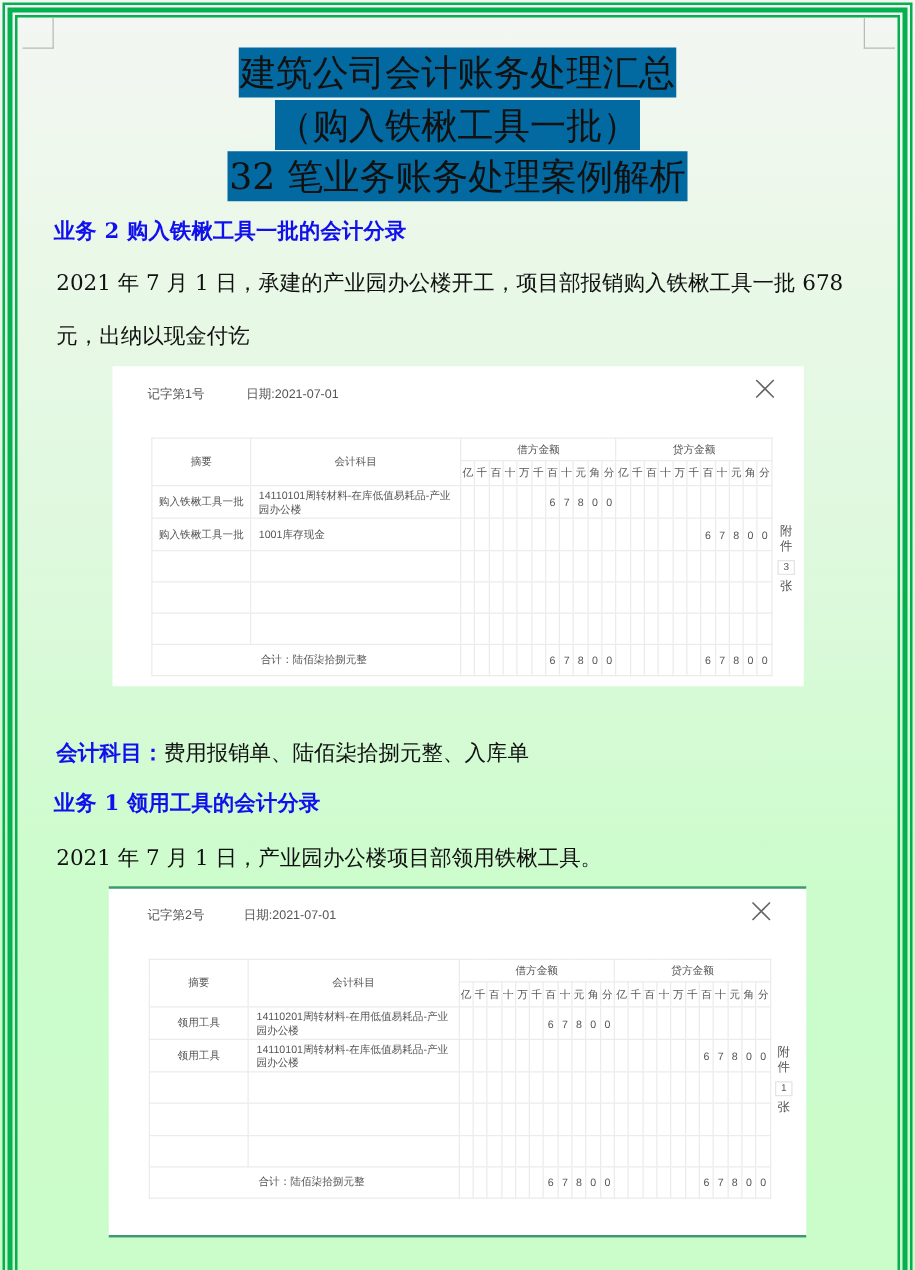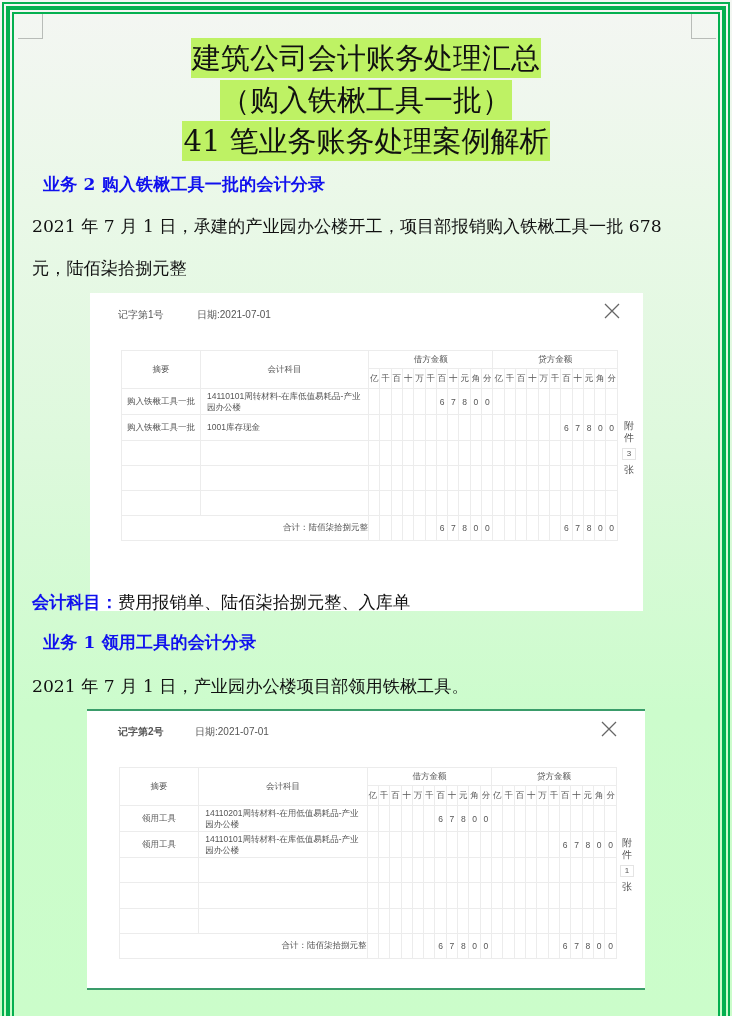--- a/index.html
+++ b/index.html
@@ -14,61 +14,61 @@
   .f2 { left:6px; top:6px; right:6px; bottom:-20px; border:4px solid #04b050; }
   .f3 { left:12px; top:12px; right:12px; bottom:-20px; border:2px solid #04b050; }
   .corner { position:absolute; width:24px; height:24px; border-color:#b8bcb8; border-style:solid; }
   .corner.tl { left:18px; top:14px; border-width:0 1px 1px 0; width:24px; height:24px; }
   .corner.tr { left:691px; top:14px; border-width:0 0 1px 1px; width:24px; height:24px; }
 
   .title-line {
     position:absolute; left:0; width:732px; text-align:center;
     font-size:29px; line-height:38px; height:40px;
   }
-  .title-line span { background:#bef264; padding:0 1px; display:inline-block; height:40px; line-height:40px; }
+  .title-line span { background:#0369a1; padding:0 1px; display:inline-block; height:40px; line-height:40px; }
   .t1 { top:38px; } .t2 { top:80px; } .t3 { top:121px; }
 
   .h-blue { position:absolute; left:43px; color:#1010ee; font-weight:bold; font-size:17px; letter-spacing:0.2px; }
-  .para { position:absolute; left:32px; font-size:17.2px; color:#111; white-space:nowrap; }
+  .para { position:absolute; left:45px; font-size:17.2px; color:#111; white-space:nowrap; }
   .para .lbl { color:#1010ee; font-weight:bold; }
 
   .voucher { position:absolute; background:#fff; font-family:"Liberation Sans","DejaVu Sans",sans-serif; color:#555; }
-  .v1 { left:90px; top:293px; width:553px; height:318px; }
+  .v1 { left:90px; top:293px; width:553px; height:256px; }
   .v2 { left:87px; top:709px; width:558px; height:281px; border-top:2px solid #3a9c6a; border-bottom:2px solid #3a9c6a; box-sizing:border-box; }
   .vhead { position:absolute; top:15px; font-size:10px; color:#555; }
   .vno { left:28px; } .vdate { left:107px; }
   .vclose { position:absolute; top:8px; width:20px; height:20px; cursor:pointer; }
   .vclose svg { display:block; }
 
   table.vt { position:absolute; border-collapse:collapse; font-size:8.5px; color:#555; table-layout:fixed; }
   table.vt td { border:1px solid #ececec; padding:0; text-align:center; vertical-align:middle; overflow:hidden; }
   table.vt td.subj { text-align:left; padding-left:6px; line-height:11px; font-size:8.5px; }
   table.vt td.digit { font-size:8.5px; }
   table.vt td.sepb { border-left:1px solid #bfe0f5; }
   table.vt td.sepr { border-left:1px solid #f3c6c6; }
-  table.vt td.total { text-align:right; padding-left:12px; }
+  table.vt td.total { text-align:center; padding-left:12px; }
   .att { position:absolute; font-size:10px; color:#555; text-align:center; width:14px; line-height:12px; }
   .att .box { display:block; border:1px solid #e4e4e4; font-size:8px; margin:4px 0; line-height:10px; }
 </style>
 </head>
 <body>
 
 <div class="frame f1"></div>
 <div class="frame f2"></div>
 <div class="frame f3"></div>
 <div class="corner tl"></div>
 <div class="corner tr"></div>
 
 <div class="title-line t1"><span>建筑公司会计账务处理汇总</span></div>
 <div class="title-line t2"><span>（购入铁楸工具一批）</span></div>
-<div class="title-line t3"><span>41 笔业务账务处理案例解析</span></div>
+<div class="title-line t3"><span>32 笔业务账务处理案例解析</span></div>
 
 <div class="h-blue" style="top:173px;">业务 2 购入铁楸工具一批的会计分录</div>
 <div class="para" style="top:214px;">2021 年 7 月 1 日，承建的产业园办公楼开工，项目部报销购入铁楸工具一批 678</div>
-<div class="para" style="top:256px;">元，陆佰柒拾捌元整</div>
+<div class="para" style="top:256px;">元，出纳以现金付讫</div>
 
 <div class="voucher v1" id="v1">
   <div class="vhead vno">记字第1号</div>
   <div class="vhead vdate">日期:2021-07-01</div>
   <div class="vclose" style="left:512px;">
     <svg width="20" height="20" viewBox="0 0 20 20">
         <path d="M3 3 L17 17 M17 3 L3 17" stroke="#666" stroke-width="1.3" fill="none"></path>
       </svg>
   </div>
   <table class="vt" style="left:31px; top:57px; width:497px;">
@@ -295,21 +295,21 @@
 </div>
 
 <div class="para" style="top:590px;">
   <span class="lbl">会计科目：</span><span>费用报销单、陆佰柒拾捌元整、入库单</span>
 </div>
 
 <div class="h-blue" style="top:631px;">业务 1 领用工具的会计分录</div>
 <div class="para" style="top:674px;">2021 年 7 月 1 日，产业园办公楼项目部领用铁楸工具。</div>
 
 <div class="voucher v2" id="v2">
-  <div class="vhead vno" style="top:14px; left:31px;font-weight:bold;">记字第2号</div>
+  <div class="vhead vno" style="top:14px; left:31px;">记字第2号</div>
   <div class="vhead vdate" style="top:14px; left:108px;">日期:2021-07-01</div>
   <div class="vclose" style="left:512px; top:8px;">
     <svg width="20" height="20" viewBox="0 0 20 20">
         <path d="M3 3 L17 17 M17 3 L3 17" stroke="#666" stroke-width="1.3" fill="none"></path>
       </svg>
   </div>
   <table class="vt" style="left:32px; top:56px; width:498px;">
       <colgroup>
         <col style="width:79px">
         <col style="width:168px">

